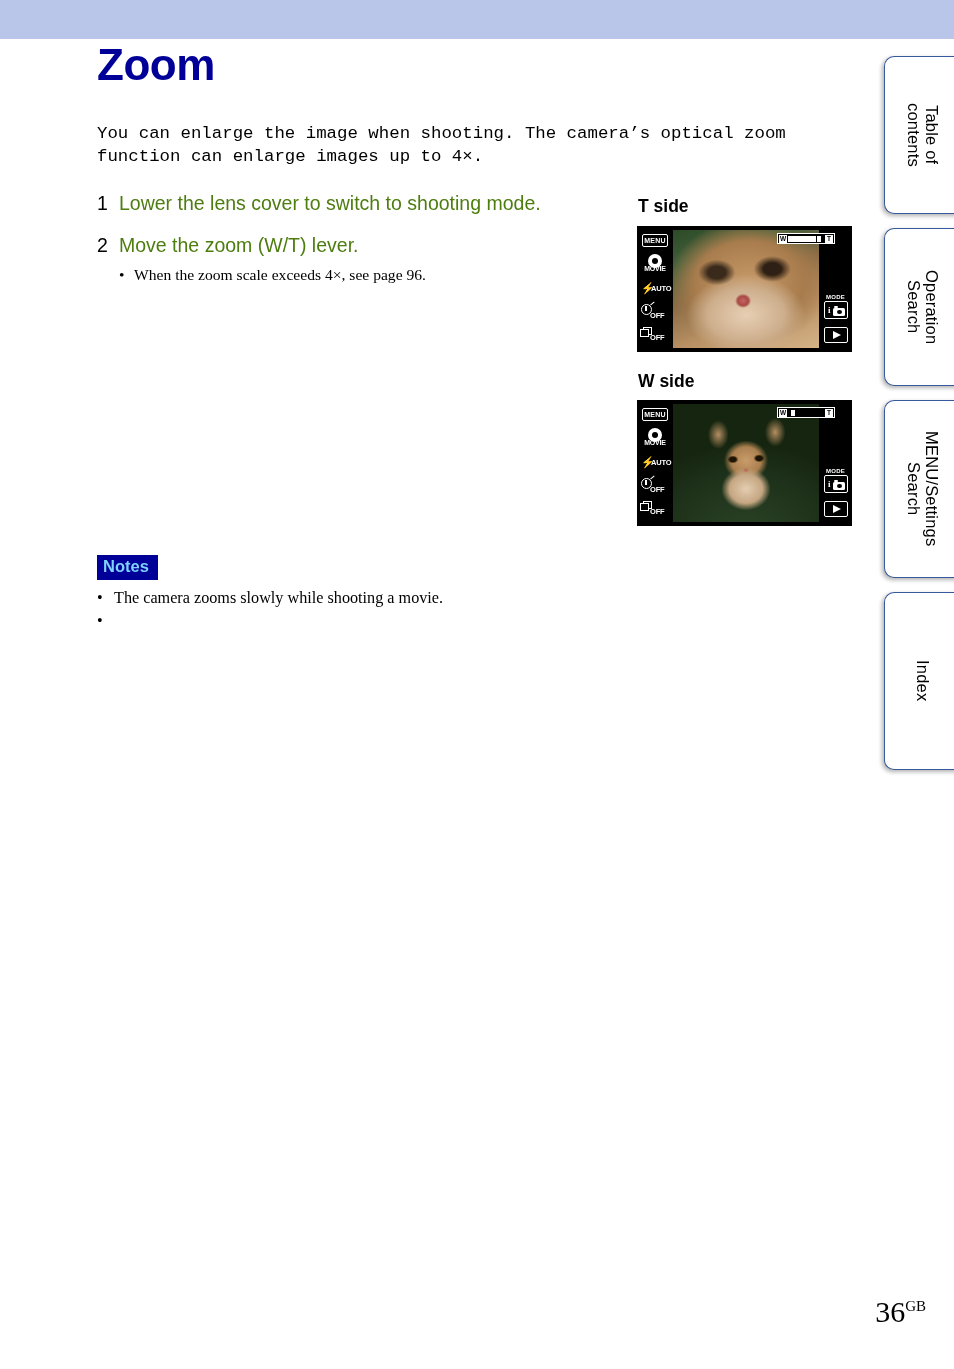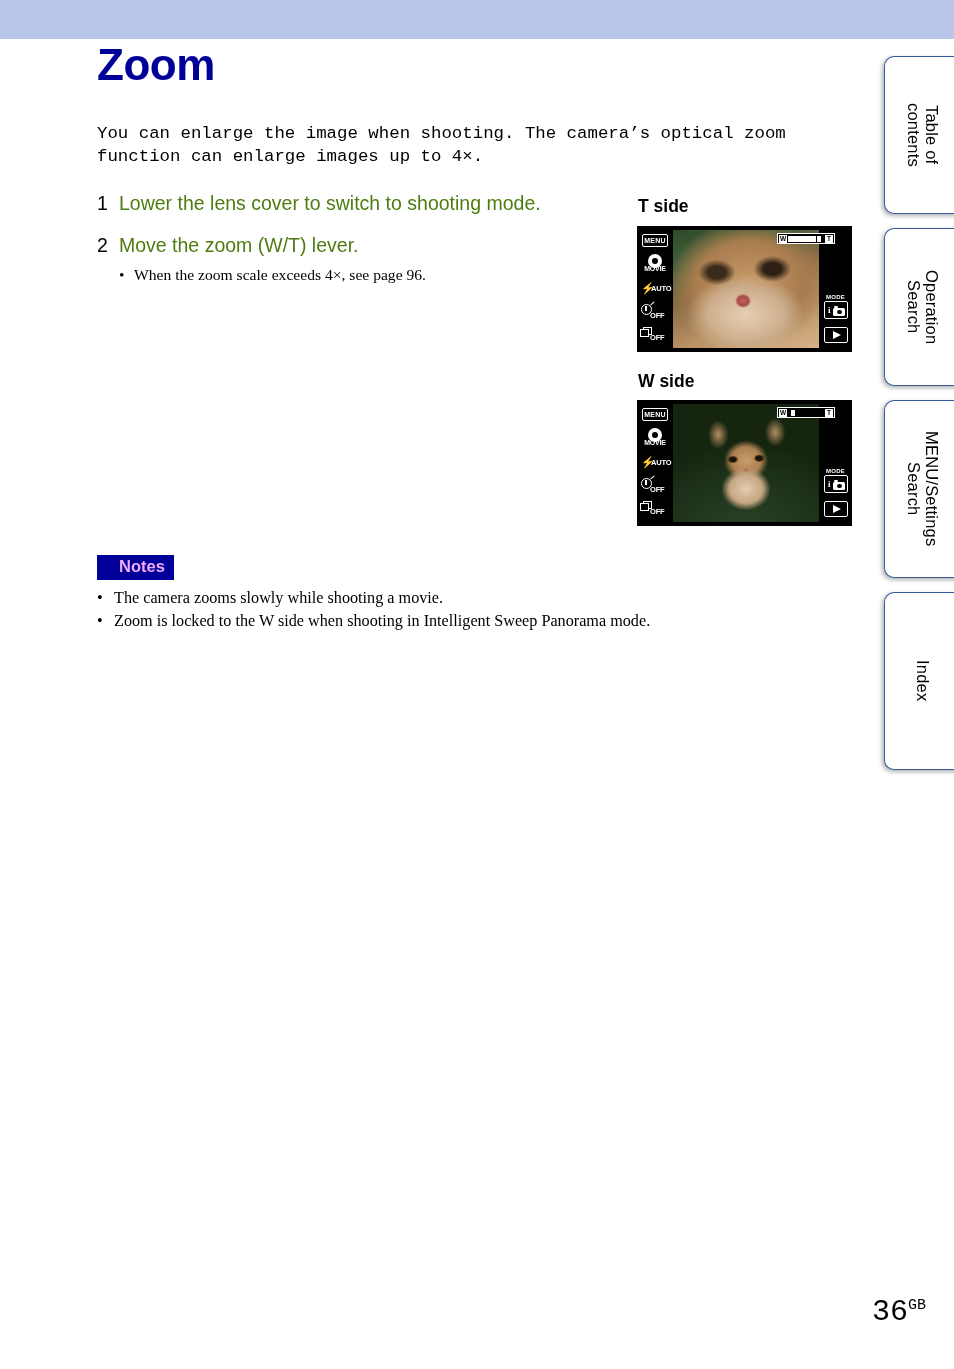--- a/index.html
+++ b/index.html
@@ -267,24 +267,24 @@
     background: #ffffff;
   }
   .zoombar .marker {
     position: absolute; top: 0; height: 100%;
     width: 4px; background: #ffffff;
   }
 
   
   .notes-badge {
     position: absolute; left: 97px; top: 555px;
-    background: #000099; color: #f0abfc;
+    background: #000099; color: #7dd3fc;
     font-family: "Liberation Sans", sans-serif;
     font-weight: bold; font-size: 16.5px;
-    padding: 2px 9px 3px 22px;
+    padding: 2px 9px 3px 6px;
     line-height: 1.2;
   }
   .notes-list {
     position: absolute; left: 97px; top: 588px;
     width: 720px;
     font-family: "Liberation Serif", serif;
     font-size: 16.2px; color: #000;
     line-height: 1.33;
   }
   .notes-list .n-item { display: flex; margin-bottom: 1px; }
@@ -317,21 +317,21 @@
     white-space: pre-line;
   }
   #tab0 { top: 56px;  height: 158px; }
   #tab1 { top: 228px; height: 158px; }
   #tab2 { top: 400px; height: 178px; }
   #tab3 { top: 592px; height: 178px; }
 
   
   .page-num {
     position: absolute; right: 28px; bottom: 42px;
-    font-family: Liberation Mono, monospace;
+    font-family: Liberation Serif, serif;
     font-size: 30px; color: #000;
     line-height: 1;
     margin-top: 48px;
   }
   .page-num sup {
     font-size: 15px;
     vertical-align: super;
     line-height: 1;
   }
 </style>
@@ -466,21 +466,20 @@
   </div>
 
   <div class="notes-badge">Notes</div>
   <div class="notes-list">
     <div class="n-item">
       <span class="n-dot">•</span>
       <span>The camera zooms slowly while shooting a movie.</span>
     </div>
     <div class="n-item">
       <span class="n-dot">•</span>
-      <span>Zoom is locked to the W side when shooting in Intelligent Sweep Panorama mode.</span>
     </div>
   </div>
 
   <div class="tabs">
     <div class="tab" id="tab0">
       <span class="tab-text">Table of
 contents</span>
     </div>
     <div class="tab" id="tab1">
       <span class="tab-text">Operation

